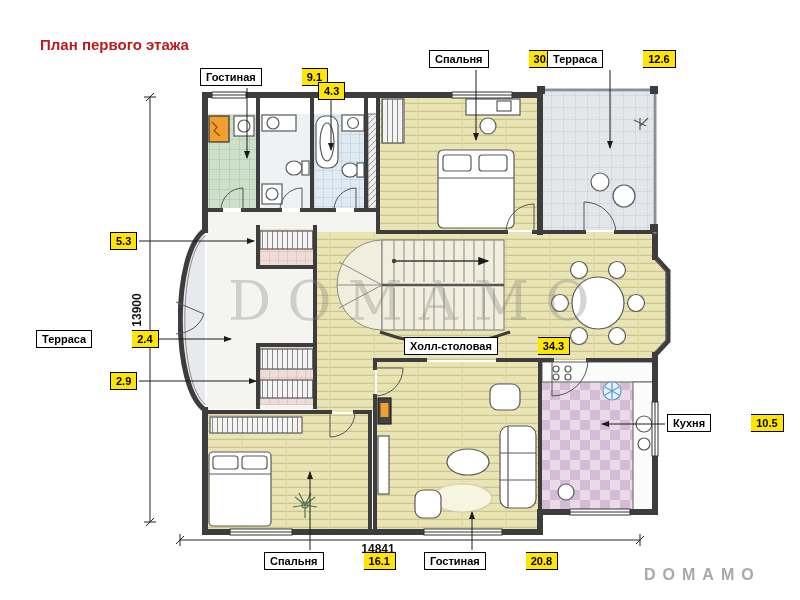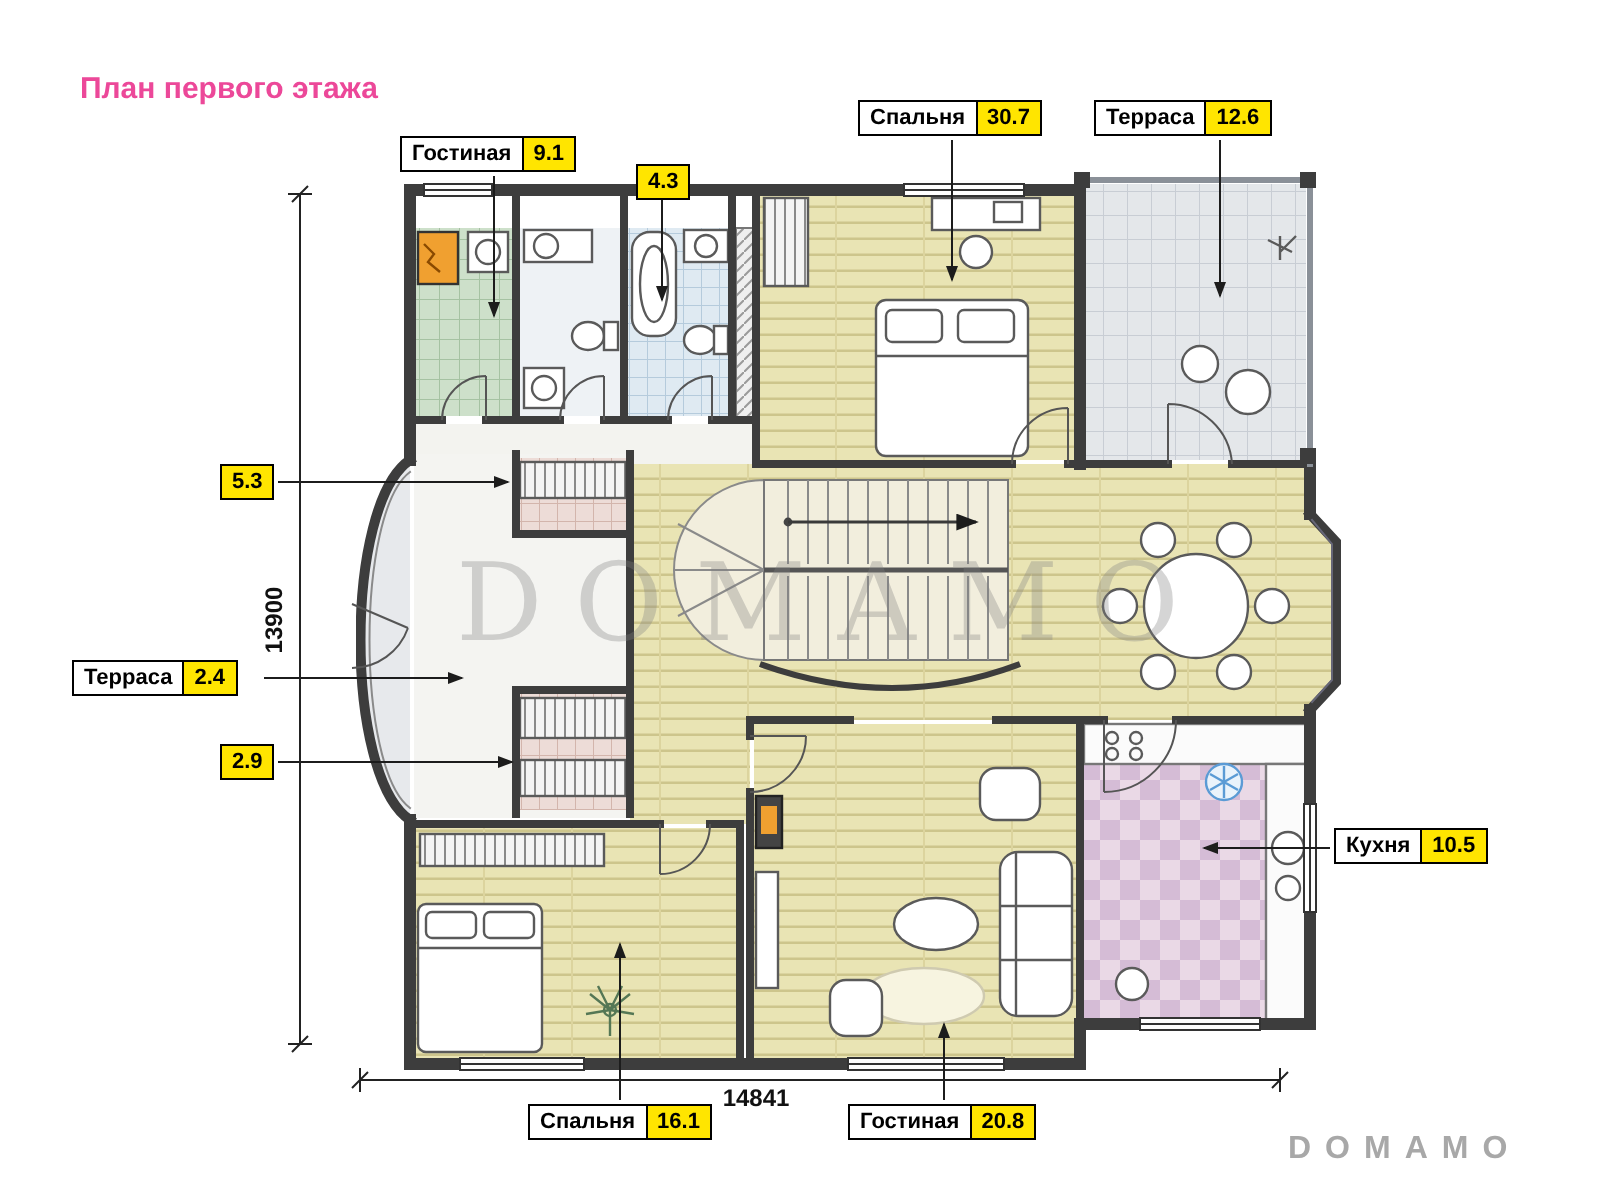--- a/index.html
+++ b/index.html
@@ -1,20 +1,20 @@
 <!DOCTYPE html>
 <html><head>
 <meta charset="utf-8">
 <style>
   html,body{margin:0;padding:0;background:#fff;}
   .canvas{position:relative;width:800px;height:600px;background:#fff;overflow:hidden;
           font-family:"Liberation Sans",sans-serif;}
   .plan{position:absolute;left:0;top:0;width:800px;height:600px;}
-  .title{position:absolute;left:40px;top:36px;font-size:15px;font-weight:bold;color:#ec4899;}
-  .label{position:absolute;display:inline-flex;font-size:11px;font-weight:bold;color:#000;line-height:14px;}
+  .title{position:absolute;left:40px;top:36px;font-size:15px;font-weight:bold;color:#b91c1c;}
+  .label{position:absolute;display:inline-flex;font-size:11px;font-weight:bold;color:#000;line-height:14px;gap:40px;}
   .label .name{background:#fff;border:1px solid #000;padding:1px 5px;white-space:nowrap;}
   .label .area{background:#ffe500;border:1px solid #000;padding:1px 5px;white-space:nowrap;}
   .label .name + .area{border-left:none;}
   .brand{position:absolute;left:644px;top:566px;font-size:16px;font-weight:bold;
          color:#a8a8a8;letter-spacing:7px;}
 </style>
 </head>
 <body>
 
 <div class="canvas">
@@ -294,20 +294,24 @@
 
 <div class="label" style="left:36px;top:330px">
   <span class="name">Терраса</span>
   <span class="area">2.4</span>
 </div>
 
 <div class="label" style="left:110px;top:372px">
   <span class="area">2.9</span>
 </div>
 
+<div class="label" style="left:404px;top:337px">
+  <span class="name">Холл-столовая</span>
+  <span class="area">34.3</span>
+</div>
 
 <div class="label" style="left:667px;top:414px">
   <span class="name">Кухня</span>
   <span class="area">10.5</span>
 </div>
 
 <div class="label" style="left:264px;top:552px">
   <span class="name">Спальня</span>
   <span class="area">16.1</span>
 </div>

